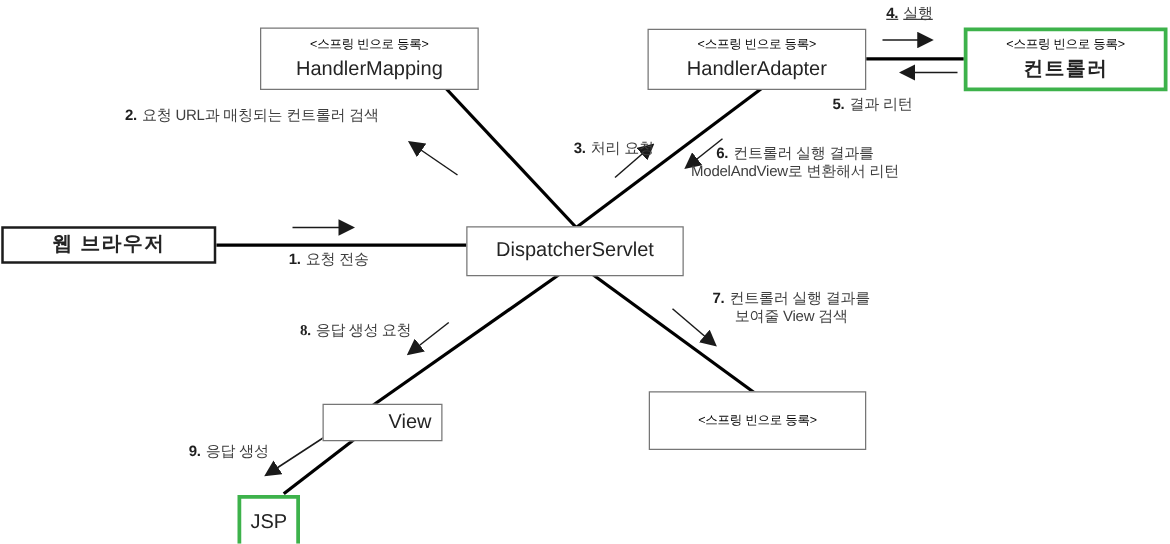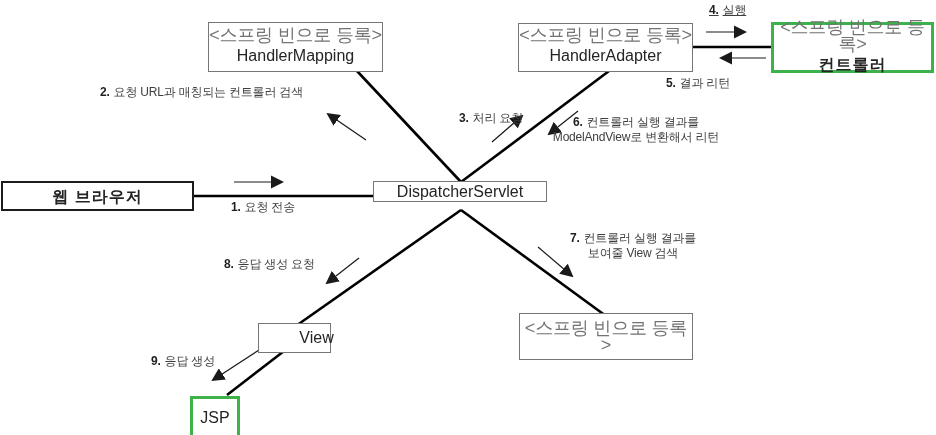--- a/index.html
+++ b/index.html
@@ -6,21 +6,21 @@
   .stage{
     position:relative;width:936px;height:435px;background:#ffffff;overflow:hidden;
     font-family:"Liberation Sans","DejaVu Sans",sans-serif;
   }
   .lines{position:absolute;left:0;top:0;z-index:1;}
   .box{
     position:absolute;background:#ffffff;border:1.6px solid #767676;
     display:flex;flex-direction:column;align-items:center;justify-content:center;
     z-index:2;box-sizing:border-box;text-align:center;
   }
-  .box .stereo{font-size:18px;color:#737373;line-height:17px;letter-spacing:-0.2px;}
+  .box .stereo{font-size:10px;color:#000000;line-height:17px;letter-spacing:-0.2px;}
   .box .main{font-size:16px;color:#242424;line-height:24px;}
   .box .main.kr{font-weight:600;letter-spacing:1px;}
   .border-green{border:3px solid #3db24b;}
   .border-black{border:2px solid #1c1c1c;}
   .step{
     position:absolute;font-size:12px;color:#3e3e3e;z-index:3;white-space:nowrap;
     line-height:15px;letter-spacing:-0.2px;
   }
   .step .num{font-weight:700;color:#1f1f1f;margin-right:4px;}
   .step.centered{text-align:center;white-space:normal;}
@@ -68,33 +68,33 @@
   <div class="box" style="left:518px;top:23px;width:175px;height:49px;">
     <div class="stereo">&lt;스프링 빈으로 등록&gt;</div>
     <div class="main">HandlerAdapter</div>
   </div>
 
   <div class="box border-green" style="left:771px;top:22px;width:163px;height:51px;">
     <div class="stereo">&lt;스프링 빈으로 등록&gt;</div>
     <div class="main kr">컨트롤러</div>
   </div>
 
-  <div class="box border-black" style="left:1px;top:181px;width:193px;height:30px;justify-content:flex-end;">
+  <div class="box border-black" style="left:1px;top:181px;width:172px;height:30px;">
     <div class="main kr">웹 브라우저</div>
   </div>
 
-  <div class="box" style="left:373px;top:181px;width:174px;height:21px;">
+  <div class="box" style="left:373px;top:181px;width:174px;height:40px;">
     <div class="main">DispatcherServlet</div>
   </div>
 
   <div class="box" style="left:519px;top:313px;width:174px;height:47px;">
     <div class="stereo">&lt;스프링 빈으로 등록&gt;</div>
   </div>
 
-  <div class="box" style="left:258px;top:323px;width:73px;height:30px;padding-left:44px;">
+  <div class="box" style="left:258px;top:323px;width:96px;height:30px;padding-left:44px;">
     <div class="main">View</div>
   </div>
 
   <div class="box border-green" style="left:190px;top:396px;width:50px;height:44px;">
     <div class="main">JSP</div>
   </div>
 
   <div class="step" style="left:231px;top:160px;margin-top:40px;">
     <span class="num">1.</span><span>요청 전송</span>
   </div>
@@ -118,21 +118,21 @@
   <div class="step centered" style="left:540px;top:115px;width:192px;">
     <span class="num">6.</span><span>컨트롤러 실행 결과를</span><br>
     <span>ModelAndView로 변환해서 리턴</span>
   </div>
 
   <div class="step centered" style="left:544px;top:231px;width:178px;">
     <span class="num">7.</span><span>컨트롤러 실행 결과를</span><br>
     <span>보여줄 View 검색</span>
   </div>
 
-  <div class="step" style="left:224px;top:257px;">
+  <div class="step" style="left:240px;top:257px;font-family:Liberation Serif, serif;">
     <span class="num">8.</span><span>응답 생성 요청</span>
   </div>
 
   <div class="step" style="left:151px;top:354px;">
     <span class="num">9.</span><span>응답 생성</span>
   </div>
 
 </div>
 
 </body></html>

